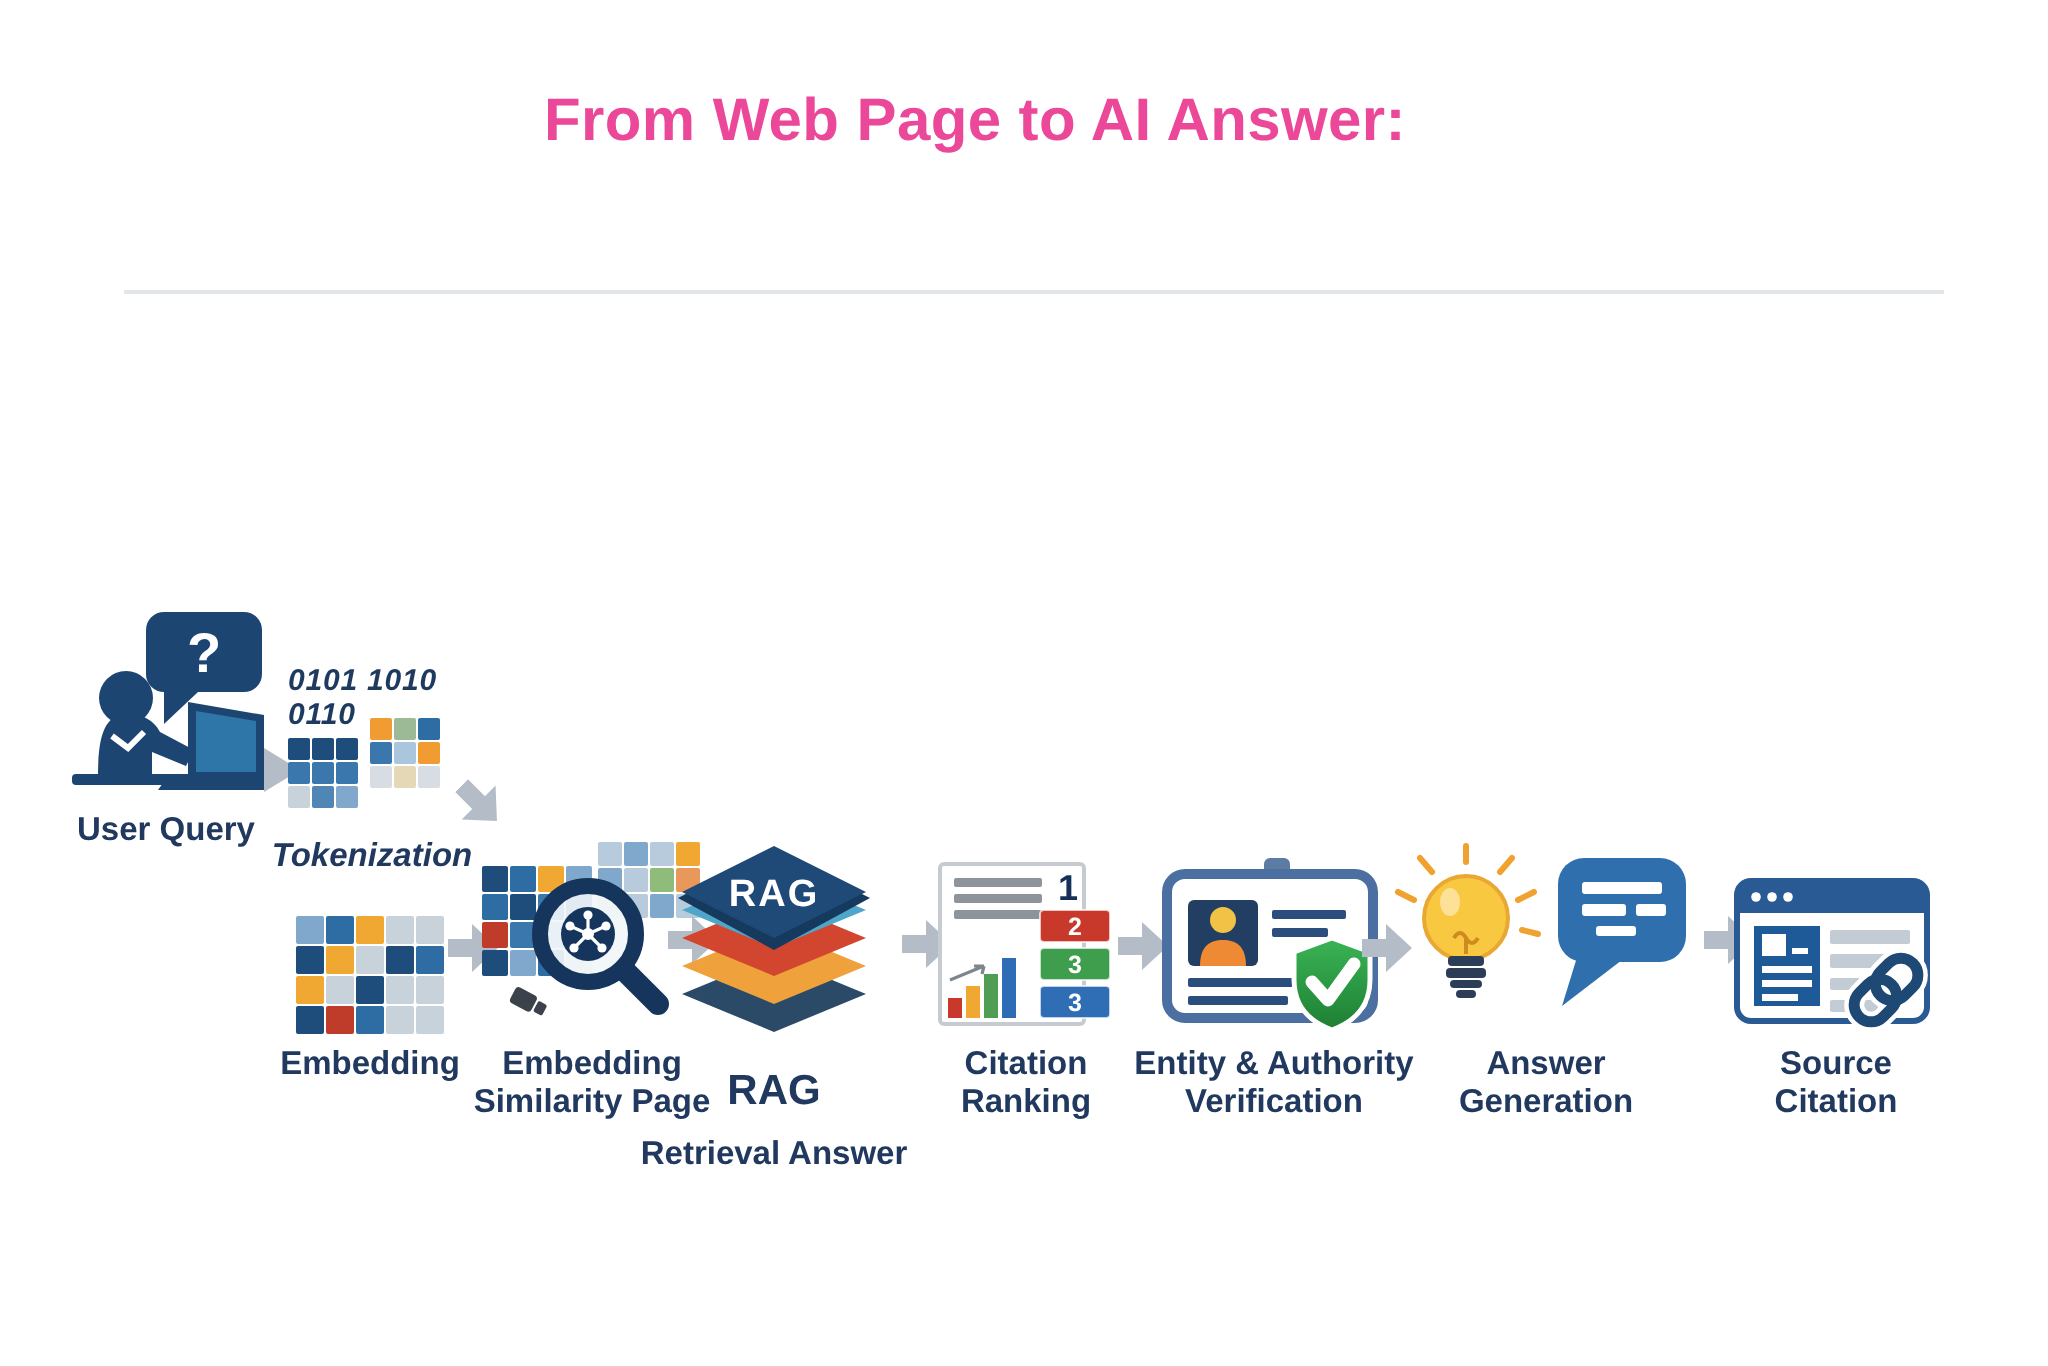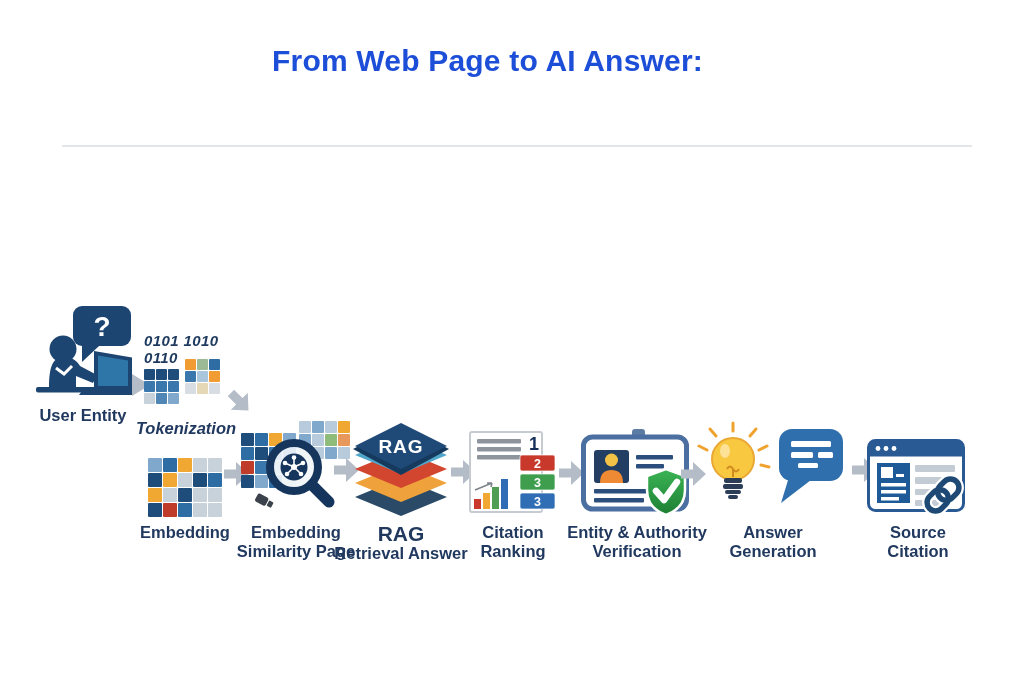--- a/index.html
+++ b/index.html
@@ -1,19 +1,19 @@
 <!DOCTYPE html>
 <html><head>
 <meta charset="utf-8">
 <style>
   html,body{margin:0;padding:0;background:#fff;}
   .page{position:relative;width:1024px;height:683px;background:#ffffff;overflow:hidden;
         font-family:"Liberation Sans",sans-serif;}
   .title{position:absolute;left:0;top:44px;width:975px;text-align:center;
-         font-size:30px;font-weight:bold;color:#1d4ed8;letter-spacing:.2px;}
+         font-size:30px;font-weight:bold;color:#ec4899;letter-spacing:.2px;}
   .subtitle{position:absolute;left:0;top:88px;width:975px;text-align:center;
          font-size:25px;color:#2d6296;}
   .divider{position:absolute;left:62px;top:145px;width:910px;height:2px;background:#e3e6e9;}
   .step{position:absolute;display:flex;flex-direction:column;align-items:center;}
   .icon-box{display:flex;align-items:flex-end;justify-content:center;height:97px;}
   .lbl{font-weight:bold;font-size:16.5px;color:#21395f;text-align:center;line-height:1.16;margin-top:6px;white-space:nowrap;}
   .lbl.first{margin-top:6px;} .lbl.second{margin-top:0;}
   .lbl.big{font-size:21px;line-height:1.0;}
   .arrow{position:absolute;}
   .arrow.diag{transform:rotate(45deg);}
@@ -42,21 +42,21 @@
         <path d="M23,90 C23,68 27,59 38,59 C47,59 52,64 54,68 L71,77 L67,85 L50,78 L50,90 Z" fill="#1d4571"></path>
         <polyline points="30,70 38,76 46,68" stroke="#ffffff" stroke-width="3" fill="none"></polyline>
         <polygon points="68,53 106,59.5 106,92 68,92" fill="#1d4571"></polygon>
         <polygon points="72,57.5 102,62.5 102,88 72,88" fill="#2e75a8"></polygon>
         <polygon points="58,90 112,90 107,97 53,97" fill="#1d4571"></polygon>
         <rect x="47" y="8" width="58" height="40" rx="9" fill="#1d4571"></rect>
         <polygon points="56,44 56,64 73,48" fill="#1d4571"></polygon>
         <text x="76" y="38" font-size="28" fill="#ffffff" text-anchor="middle">?</text>
       </svg>
     </div>
-    <div class="lbl">User Entity</div>
+    <div class="lbl">User Query</div>
   </div>
 
   <svg class="arrow" style="left:130px;top:372px;" width="22" height="26" viewBox="0 0 22 26">
     <polygon points="2,2 2,24 20,13" fill="#b4bdc7"></polygon>
   </svg>
 
   <div class="step" style="left:134px;top:332px;width:104px;font-style:italic;">
     <div class="token-art">
       <div class="bin" style="left:8px;top:0;">0101 1010</div>
       <div class="bin" style="left:8px;top:17px;">0110</div>
@@ -184,21 +184,21 @@
       </div>
     </div>
     <div class="lbl first">Embedding</div>
     <div class="lbl second">Similarity Page</div>
   </div>
 
   <svg class="arrow" style="left:334px;top:456px;" width="26" height="28" viewBox="0 0 26 28">
     <polygon points="0,9.5 12,9.5 12,2 25,14 12,26 12,18.5 0,18.5" fill="#b4bdc7"></polygon>
   </svg>
 
-  <div class="step" style="left:346px;top:420px;width:110px;">
+  <div class="step" style="left:332px;top:420px;width:110px;gap:12px;">
     <div class="icon-box">
       <svg width="104" height="94" viewBox="0 0 104 94">
         <polygon points="52,55 98,74 52,93 6,74" fill="#2b4a68"></polygon>
         <polygon points="52,41 98,60 52,79 6,60" fill="#efa23b"></polygon>
         <polygon points="52,27 98,46 52,65 6,46" fill="#d2452f"></polygon>
         <polygon points="52,13 98,32 52,51 6,32" fill="#4fa6c9"></polygon>
         <polygon points="52,2 100,26 52,52 4,26" fill="#16395e"></polygon>
         <polygon points="52,0 98,23 52,46 6,23" fill="#1f4a77"></polygon>
         <text x="52" y="30" font-size="19" letter-spacing="1" fill="#ffffff" text-anchor="middle">RAG</text>
       </svg>

